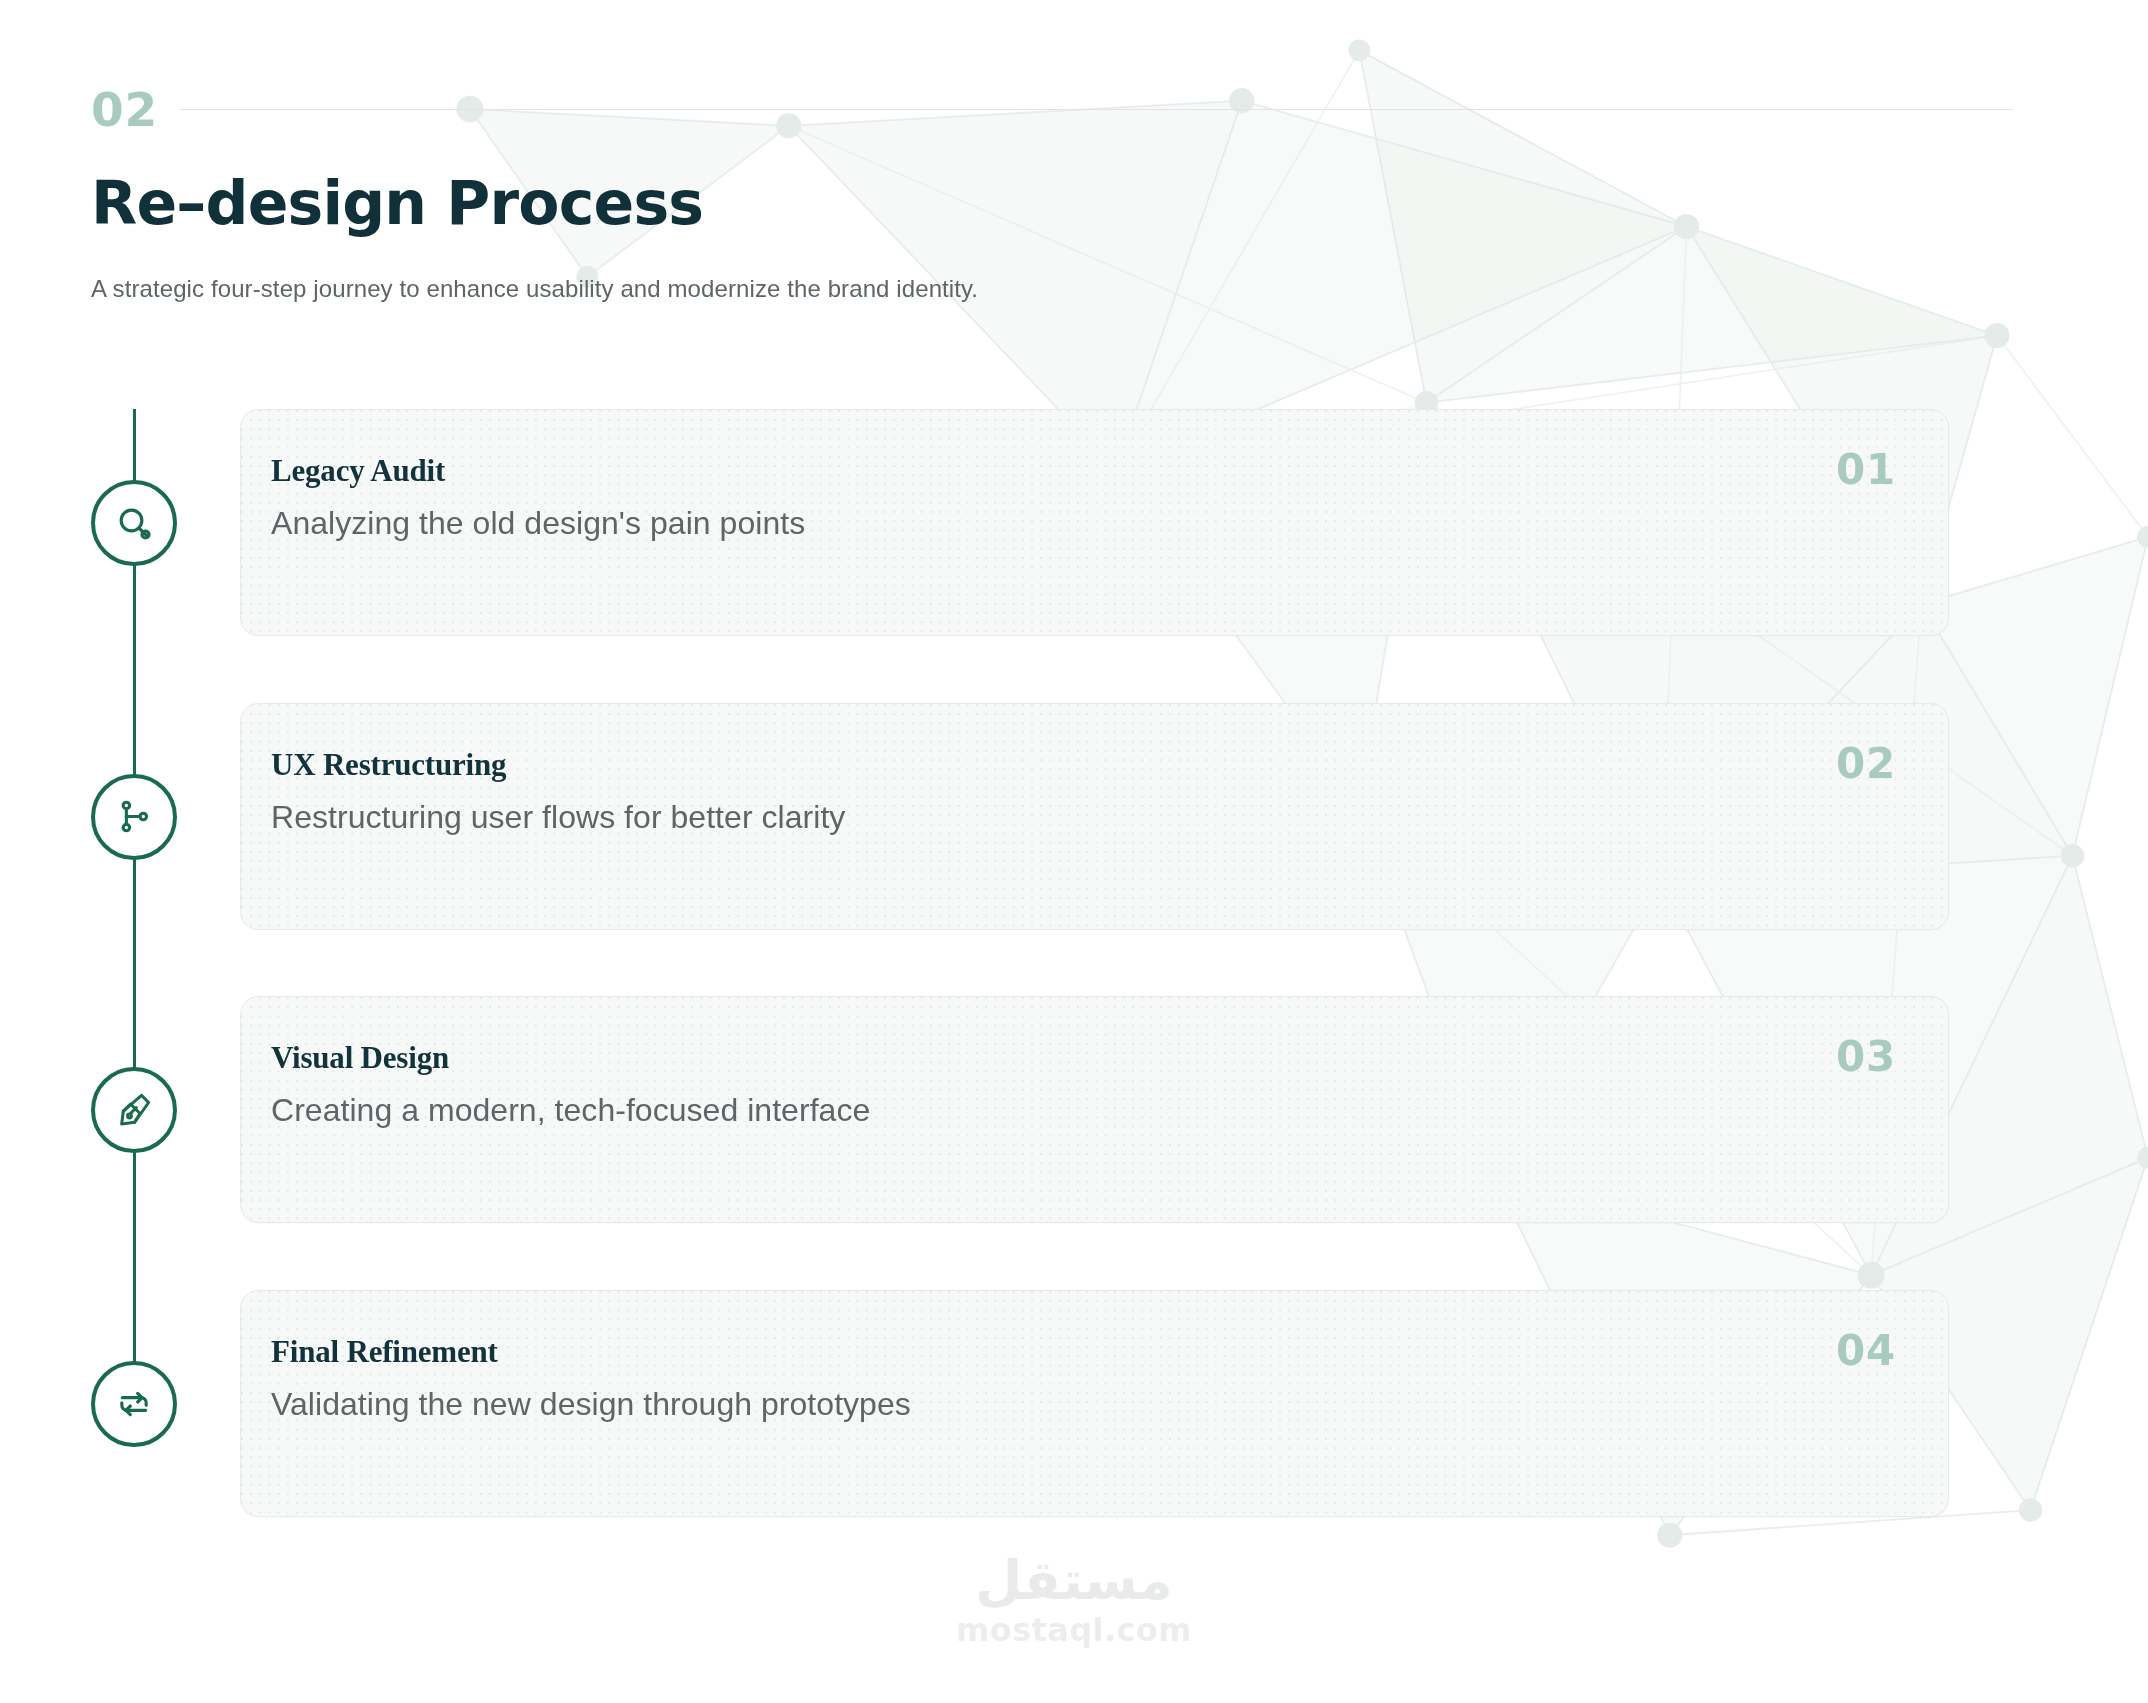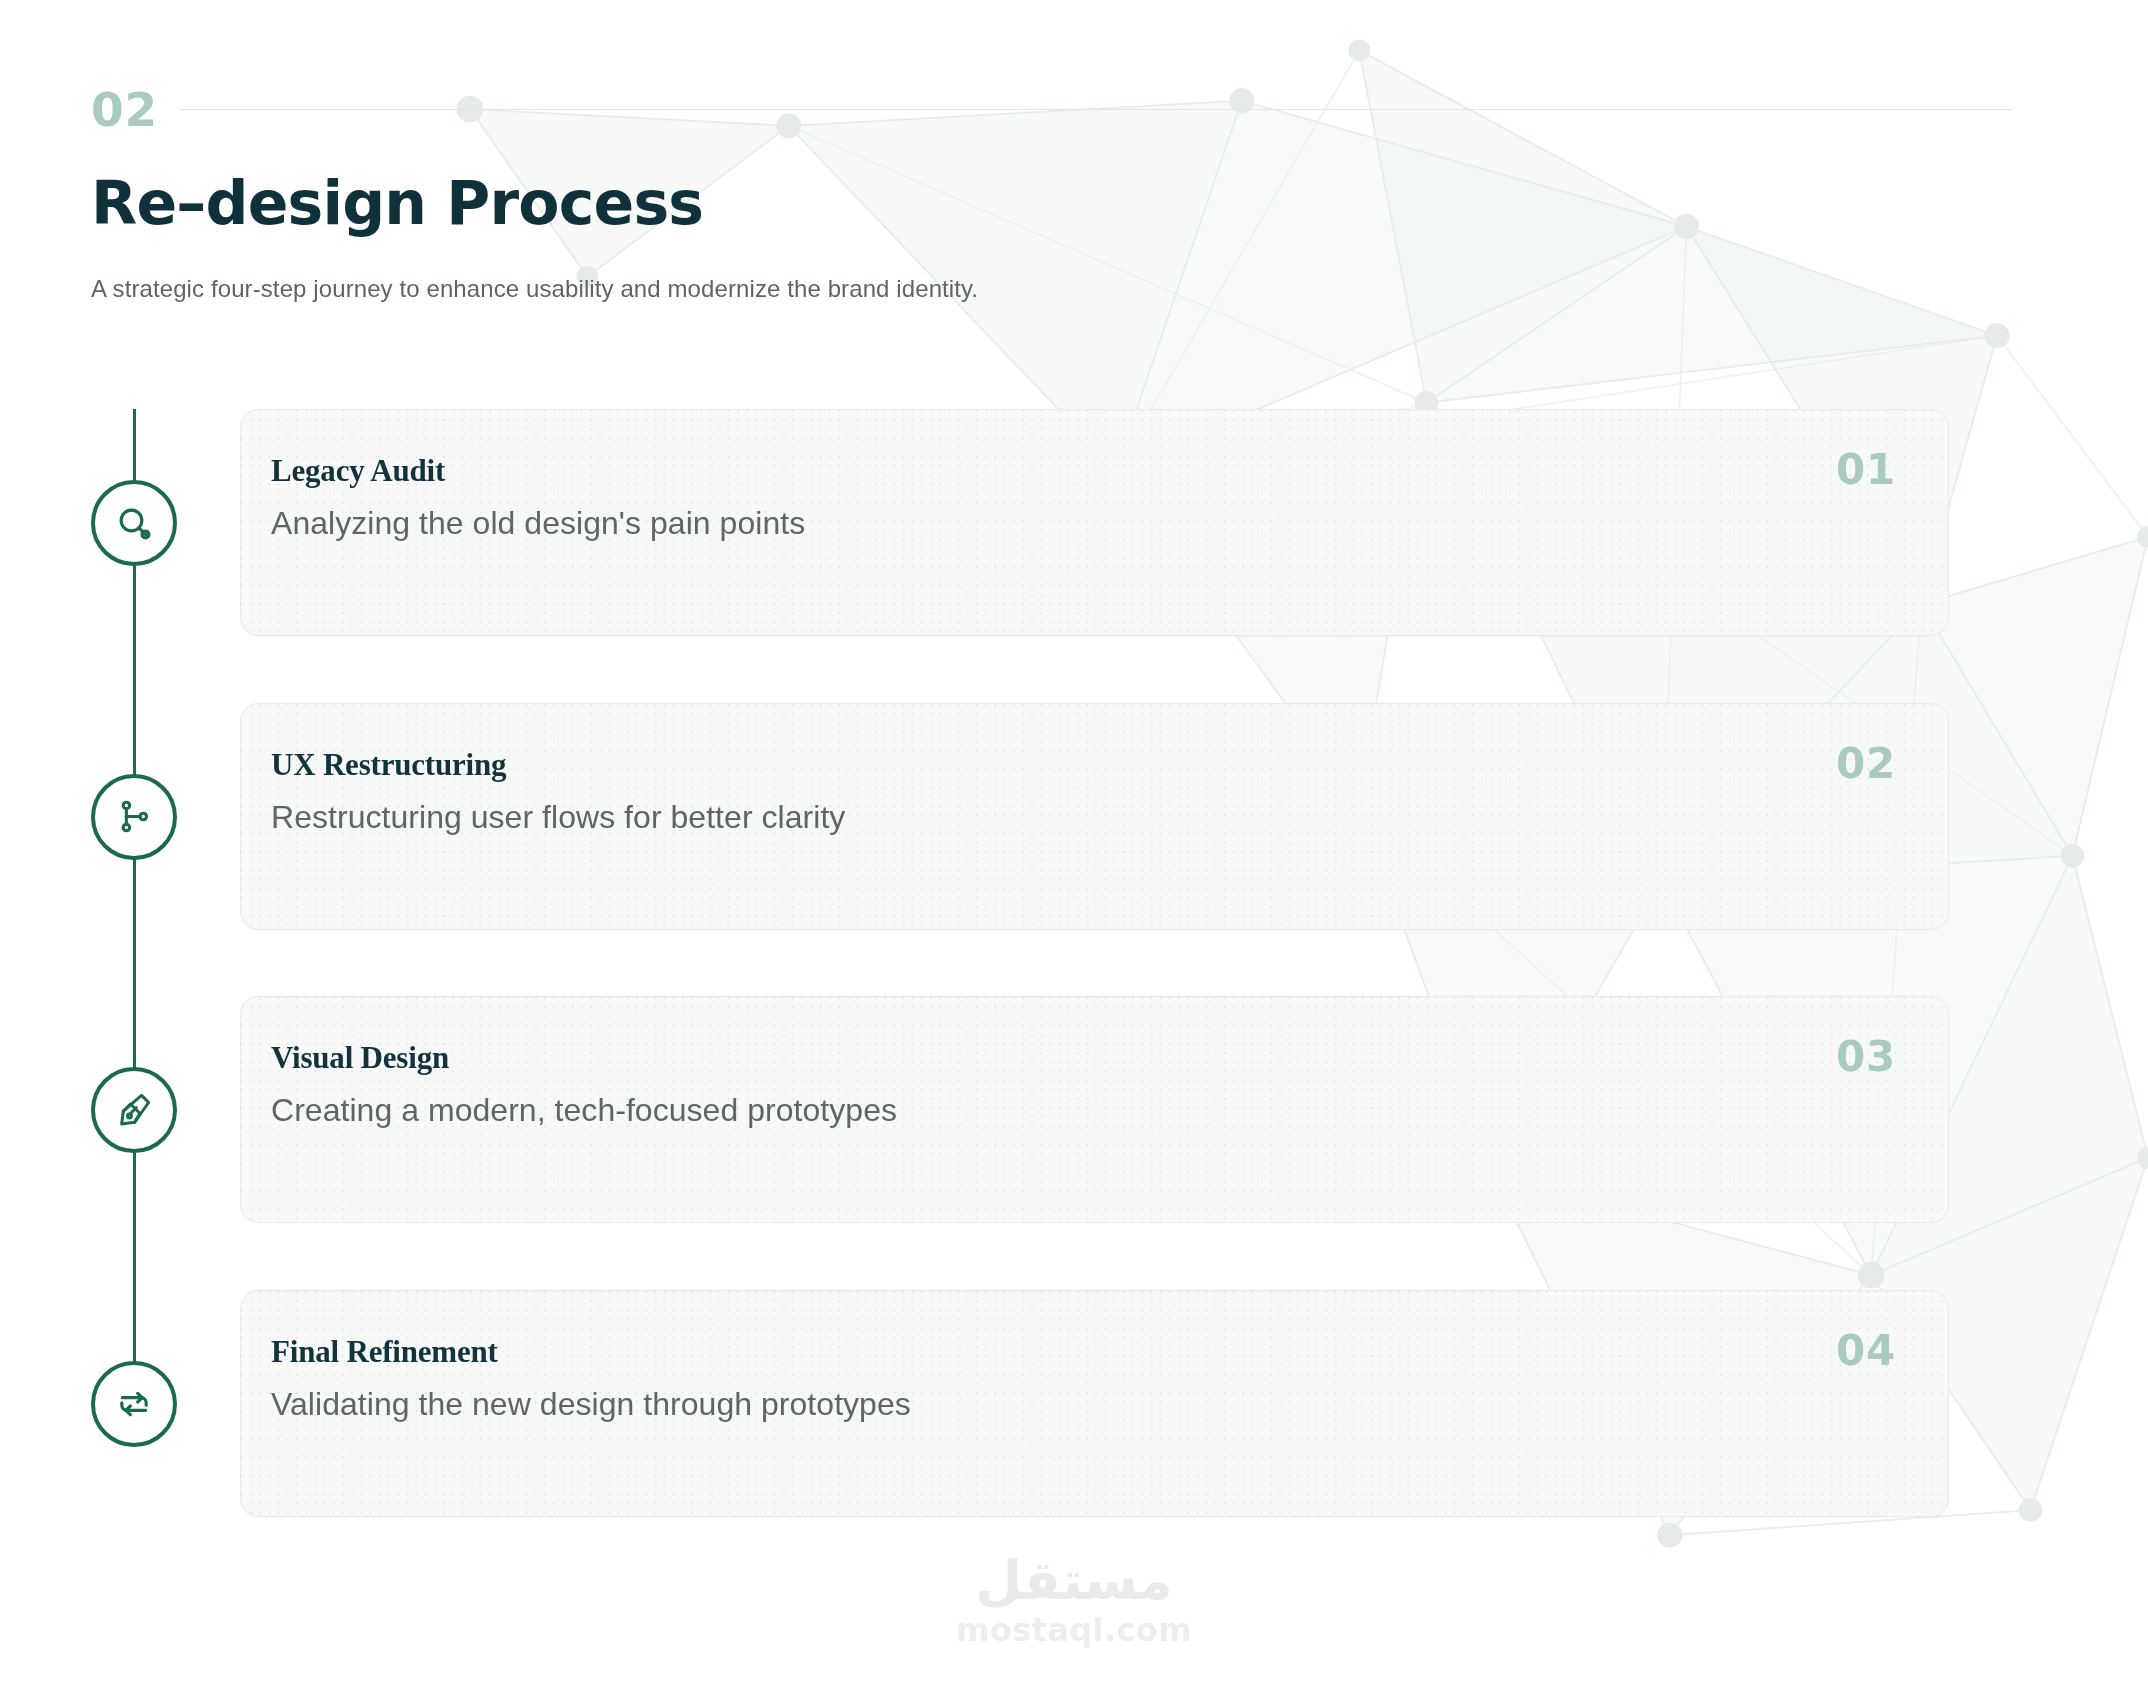--- a/index.html
+++ b/index.html
@@ -367,21 +367,21 @@
             <path d="M16.5 3.2 L20.8 7.5 L12.3 19.4 L4.6 20.4 L5.6 12.7 Z"></path>
             <path d="M5.6 12.7 L9.9 8.4 L15.6 14.1 L12.3 19.4"></path>
             <line x1="9.9" y1="14.1" x2="13.4" y2="10.6"></line>
             <circle cx="9.3" cy="15.6" r="1.15"></circle>
           </svg>
         </span>
       </div>
       <div class="step-card">
         <div class="card-inner">
           <div class="step-title">Visual Design</div>
-          <div class="step-desc">Creating a modern, tech-focused prototypes</div>
+          <div class="step-desc">Creating a modern, tech-focused interface</div>
           <div class="step-number">03</div>
         </div>
       </div>
     </div>
 
     <div class="step-row r3">
       <div class="step-marker">
         <span>
           <svg width="40" height="40" viewBox="0 0 24 24" fill="none" stroke="#1a6b4b" stroke-width="1.9" stroke-linecap="round" stroke-linejoin="round">
             <path d="M5 8.2 h11.2 a3.1 3.1 0 0 1 3.1 3.1 v1.4"></path>

